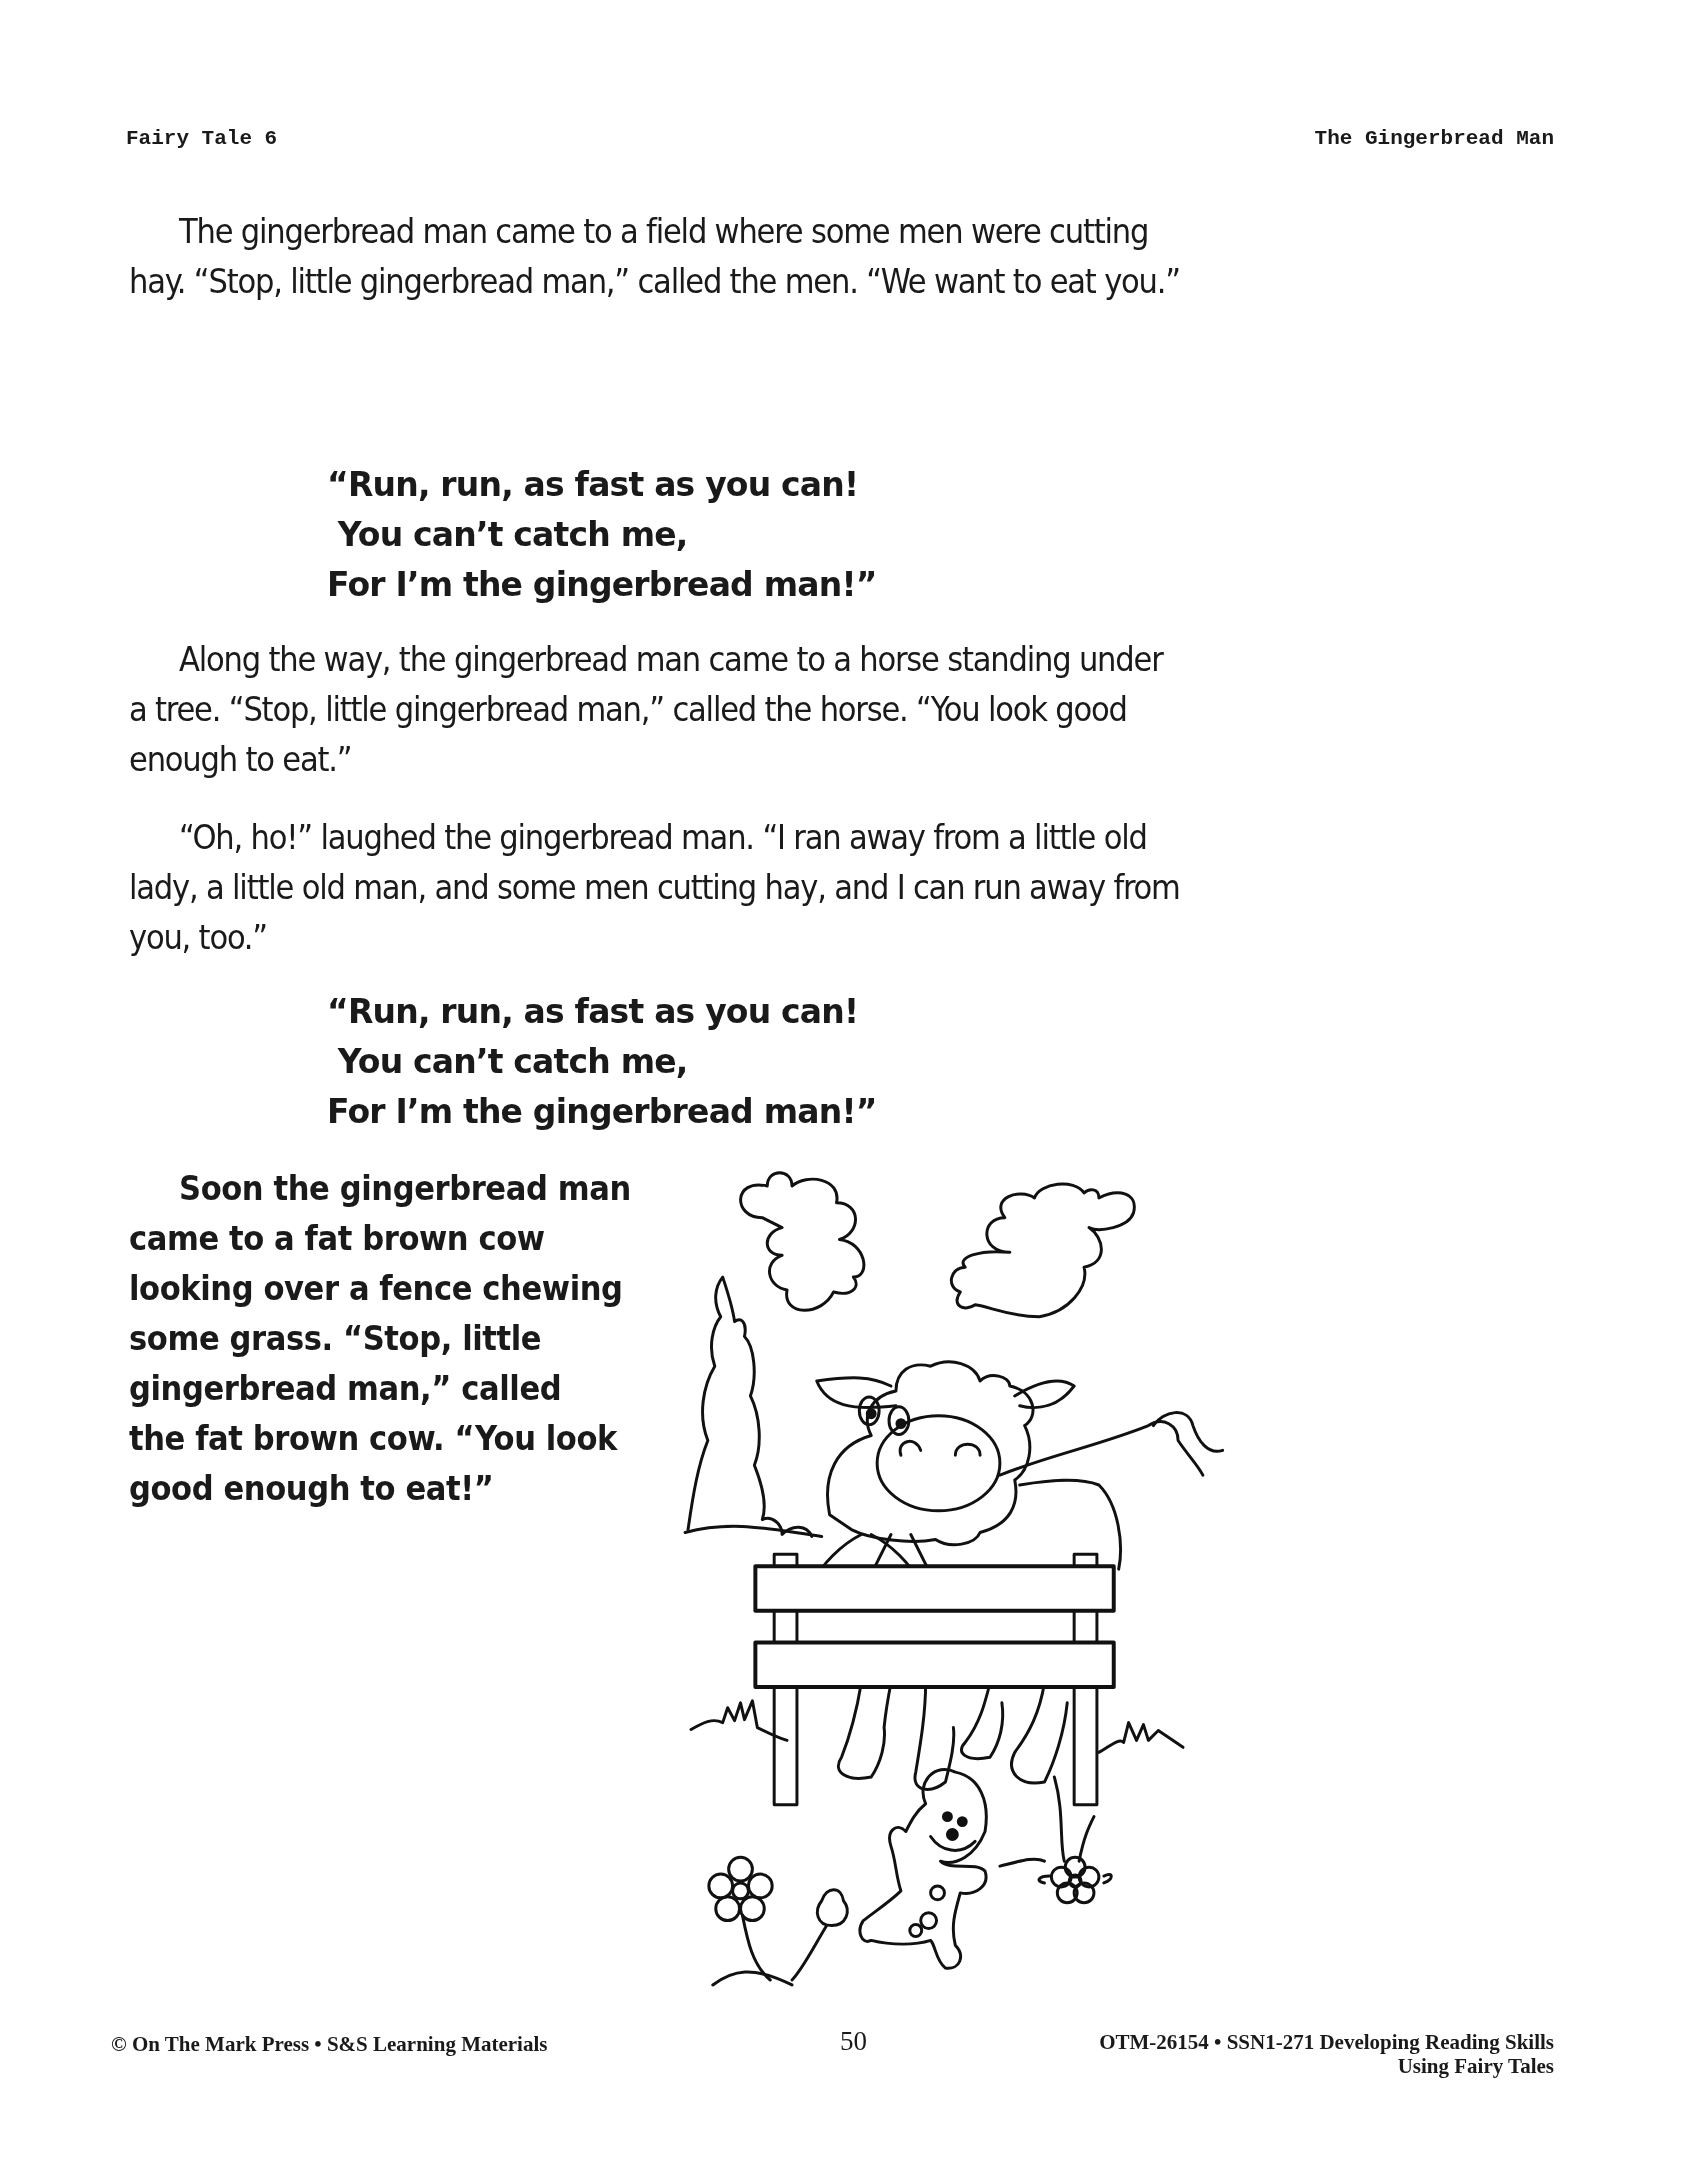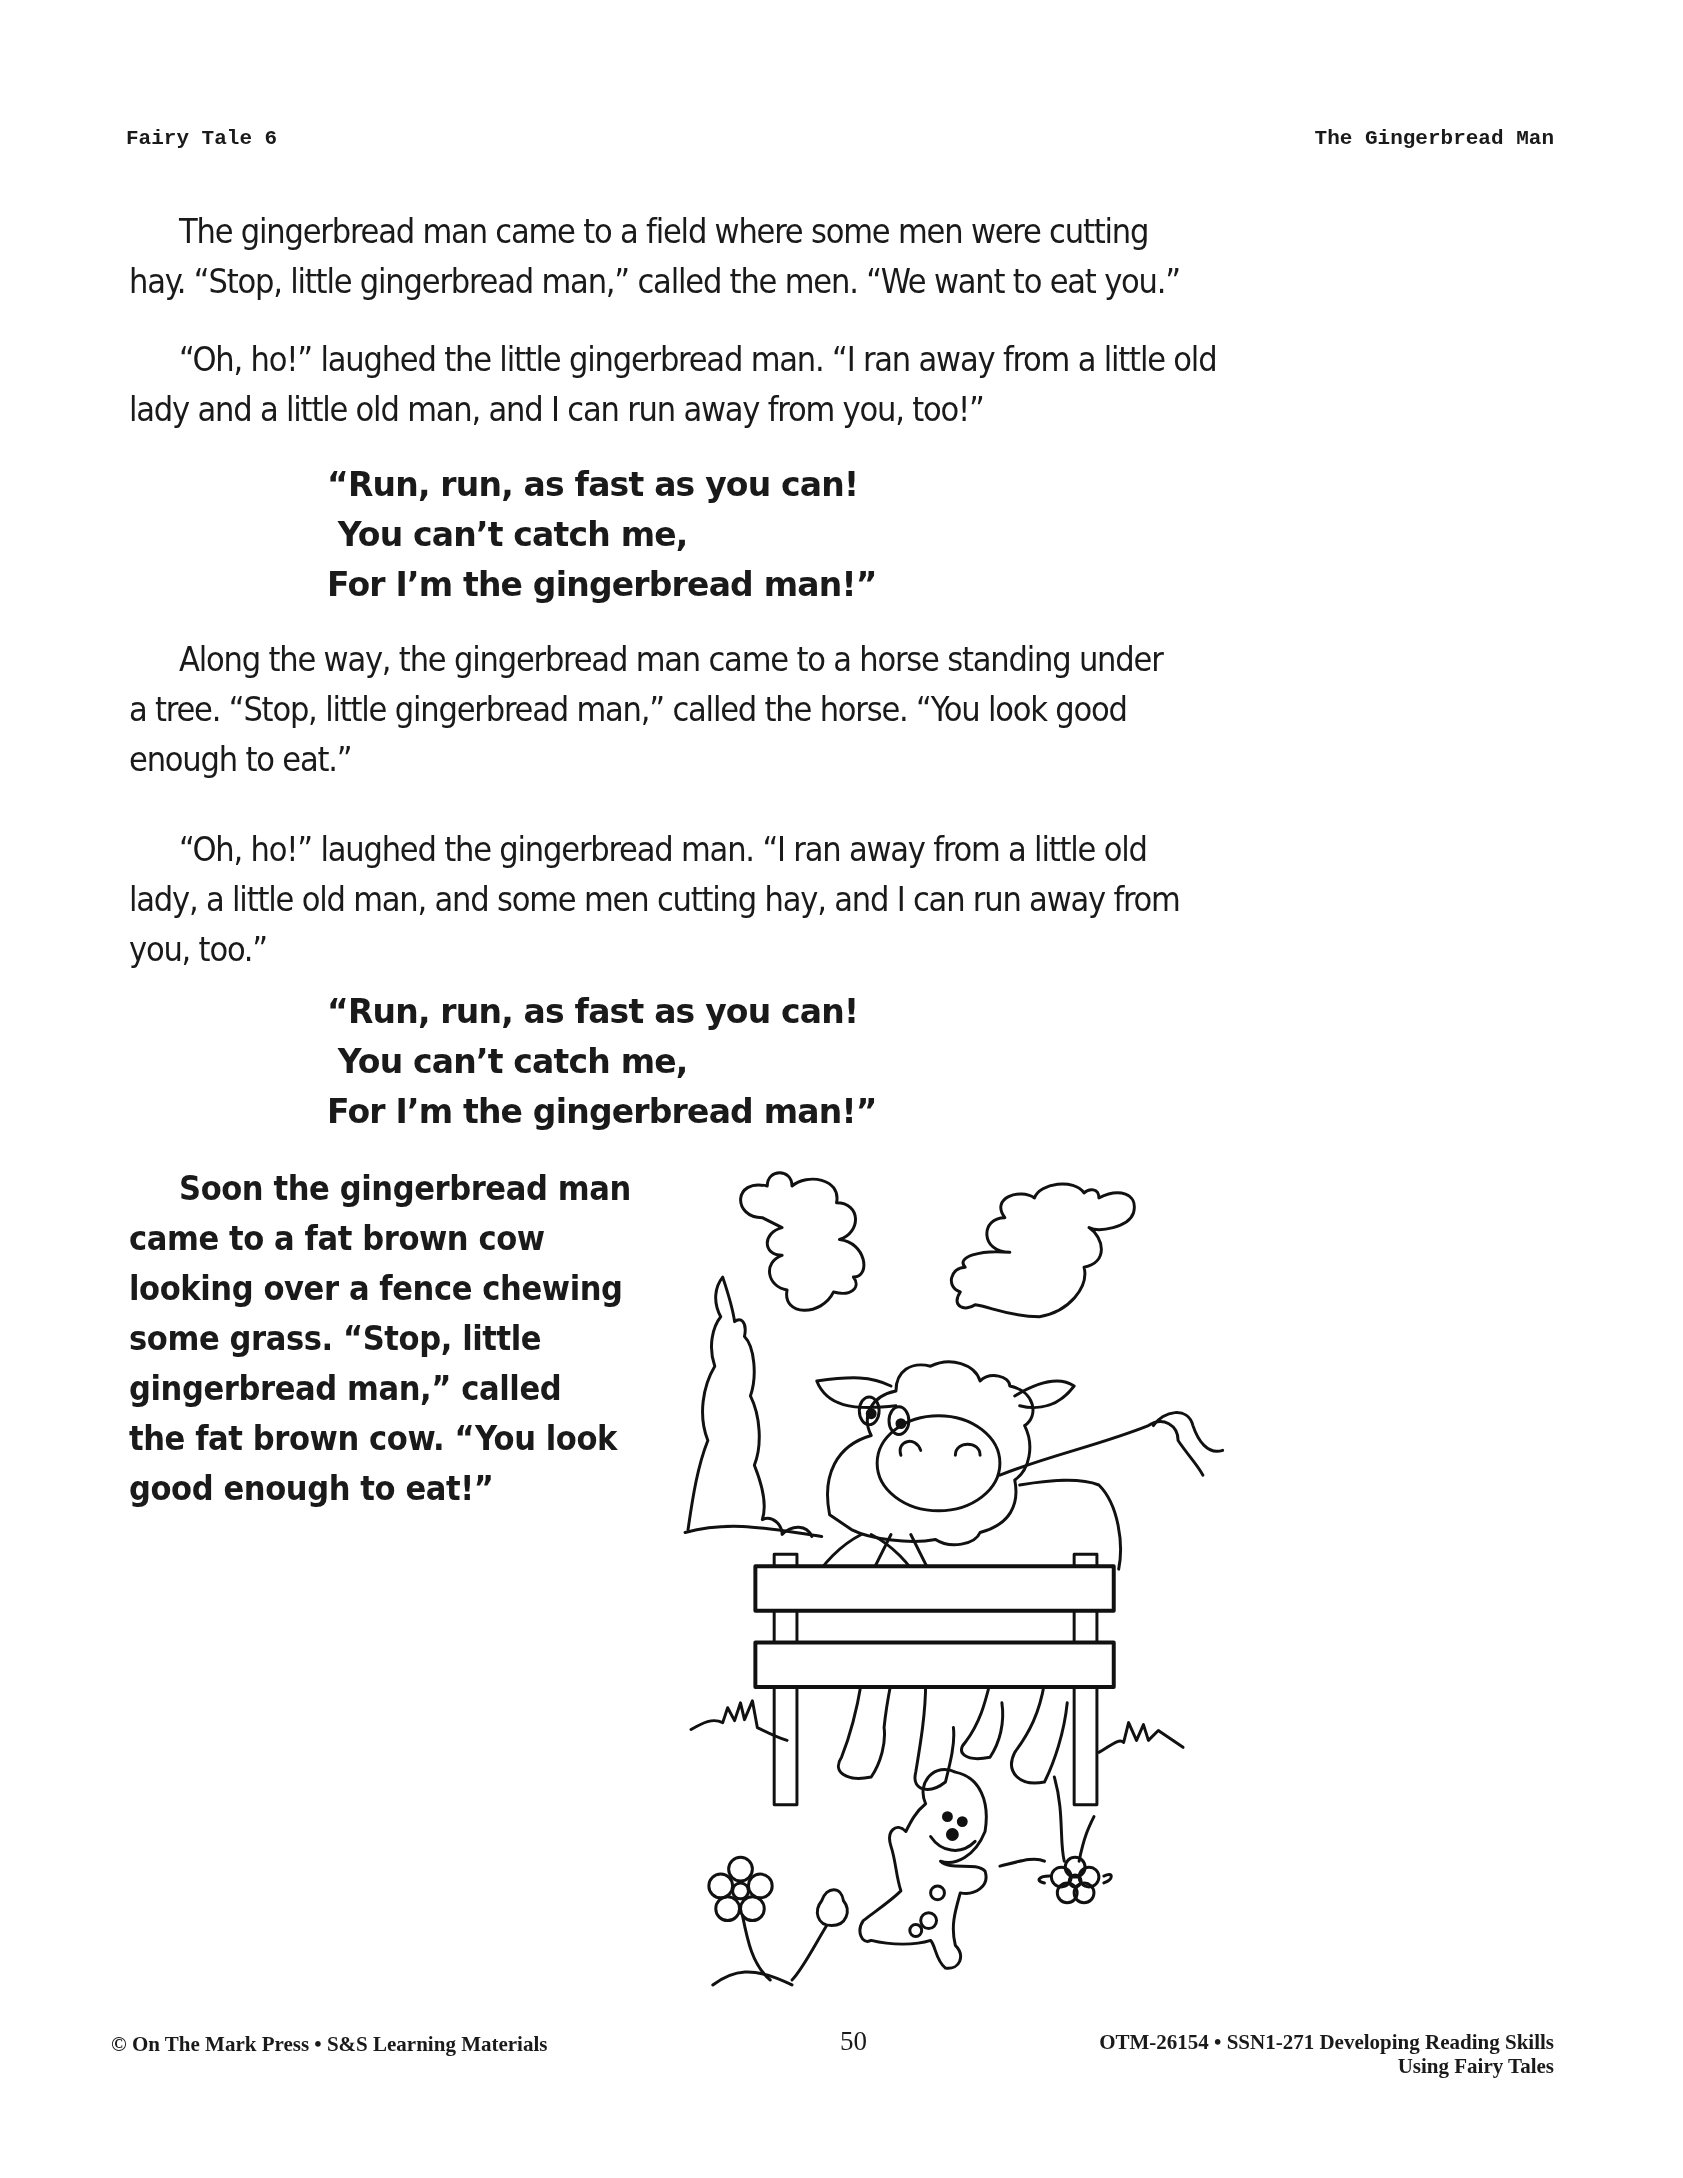--- a/index.html
+++ b/index.html
@@ -19,35 +19,33 @@
 </style>
 </head>
 <body>
 
 <div class="hdr hdr-left">Fairy Tale 6</div>
 <div class="hdr hdr-right">The Gingerbread Man</div>
 
 <div class="body-text" style="top:206px;">
   <p class="para">The gingerbread man came to a field where some men were cutting
 hay. “Stop, little gingerbread man,” called the men. “We want to eat you.”</p>
-  <p class="para" style="margin-top:28px;">“Oh, ho!” laughed the little gingerbread man. “I ran away from a little old
-lady and a little old man, and I can run away from you, too!”</p>
 </div>
 
 <div class="chant" style="top:460px;">
   <div>“Run, run, as fast as you can!</div>
   <div> You can’t catch me,</div>
   <div>For I’m the gingerbread man!”</div>
 </div>
 
 <div class="body-text" style="top:634px;">
   <p class="para">Along the way, the gingerbread man came to a horse standing under
 a tree. “Stop, little gingerbread man,” called the horse. “You look good
 enough to eat.”</p>
-  <p class="para" style="margin-top:40px;">“Oh, ho!” laughed the gingerbread man. “I ran away from a little old
+  <p class="para" style="margin-top:28px;">“Oh, ho!” laughed the gingerbread man. “I ran away from a little old
 lady, a little old man, and some men cutting hay, and I can run away from
 you, too.”</p>
 </div>
 
 <div class="chant" style="top:987px;">
   <div>“Run, run, as fast as you can!</div>
   <div> You can’t catch me,</div>
   <div>For I’m the gingerbread man!”</div>
 </div>
 

